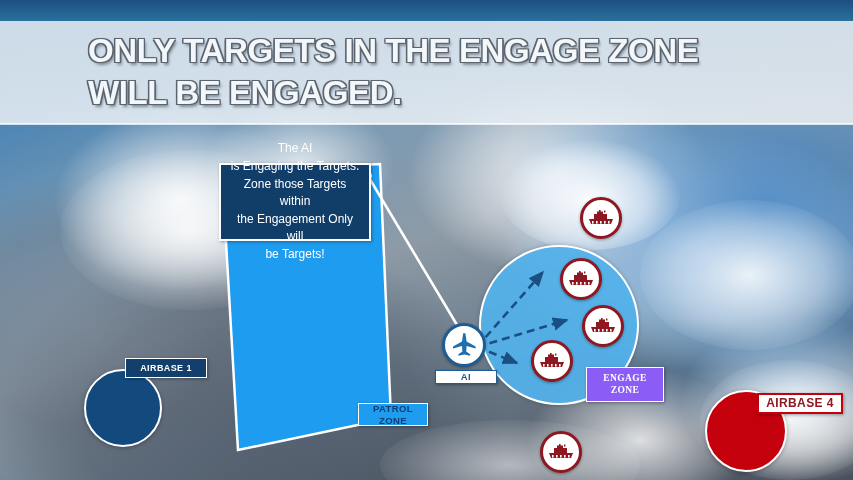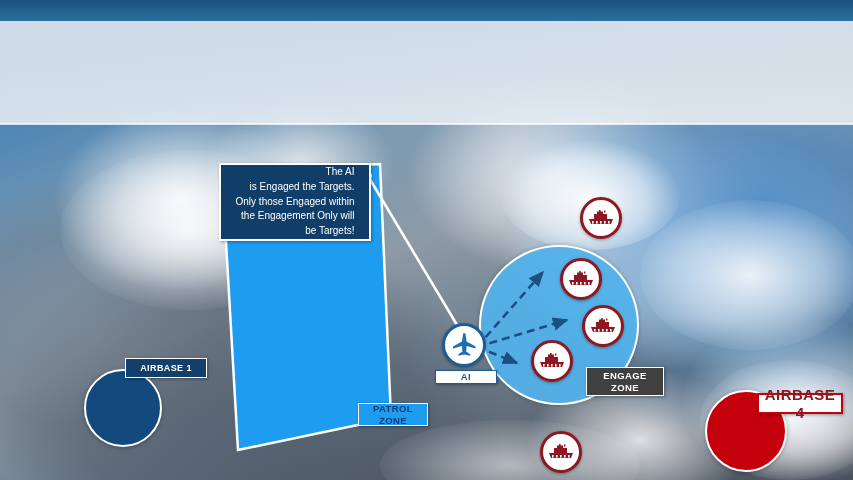--- a/index.html
+++ b/index.html
@@ -39,21 +39,21 @@
          0 0 2px #6b7681, 2px 3px 3px rgba(60,70,80,.55);}
 
   
   .patrol-zone{position:absolute;left:208px;top:150px;width:190px;height:305px;}
 
   
   .callout{position:absolute;left:219px;top:163px;width:152px;height:78px;
       background:#103e69;border:2px solid #ffffff;box-sizing:border-box;
       display:flex;align-items:center;justify-content:center;
       box-shadow:1px 1px 3px rgba(0,0,0,.35);}
-  .callout-text{color:#ffffff;font-size:10px;line-height:1.47;text-align:right;padding:0 6px;}
+  .callout-text{color:#ffffff;font-size:12px;line-height:1.47;text-align:center;padding:0 6px;}
   .leader{position:absolute;left:360px;top:168px;width:120px;height:180px;pointer-events:none;}
 
   
   .engage-circle{position:absolute;left:479px;top:245px;width:160px;height:160px;
       border-radius:50%;background:rgba(82,178,235,.93);
       border:2.5px solid #ffffff;box-sizing:border-box;
       box-shadow:0 0 4px rgba(0,0,0,.22);}
   .attack-lines{position:absolute;left:455px;top:240px;width:210px;height:140px;pointer-events:none;}
 
   
@@ -73,60 +73,64 @@
   .base-red{left:705px;top:390px;width:82px;height:82px;background:#c5000d;}
 
   
   .lbl{position:absolute;box-sizing:border-box;display:flex;flex-direction:column;
        align-items:center;justify-content:center;text-align:center;
        font-weight:bold;letter-spacing:.4px;line-height:1.18;
        box-shadow:1px 1px 3px rgba(0,0,0,.35);}
   .lbl-airbase1{left:125px;top:358px;width:82px;height:20px;
        background:#123f6b;border:1.6px solid #ffffff;color:#ffffff;font-size:9px;}
   .lbl-airbase4{left:757px;top:393px;width:86px;height:21px;
-       background:#ffffff;border:2px solid #c5000d;color:#8e1720;font-size:15px;}
+       background:#ffffff;border:2px solid #c5000d;color:#8e1720;font-size:12px;}
   .lbl-ai{left:435px;top:370px;width:62px;height:14px;
        background:#ffffff;border:1.6px solid #1d5c94;color:#1d5c94;font-size:9.5px;}
   .lbl-patrol{left:358px;top:403px;width:70px;height:23px;
        background:#1e9cf0;border:1.8px solid #ffffff;color:#0e3f73;font-size:9.5px;}
-  .lbl-engage{left:586px;top:367px;width:78px;height:29px;
-       background:#404040;border:1.8px solid #ffffff;color:#ffffff;font-size:9.5px;}
+  .lbl-engage{left:586px;top:367px;width:78px;height:35px;
+       background:#8b5cf6;border:1.8px solid #ffffff;color:#ffffff;font-size:9.5px;font-family:Liberation Serif, serif;}
 </style>
 </head>
 <body>
 
 <div id="stage">
 
   <div class="sky"></div>
   <div class="sky-blue-right"></div>
 
   <div class="cloud-soft" style="left:500px;top:140px;width:180px;height:110px;background:radial-gradient(ellipse at 50% 55%, rgba(255,255,255,.95) 0%, rgba(255,255,255,.5) 45%, rgba(255,255,255,0) 72%);"></div>
   <div class="cloud-soft" style="left:640px;top:200px;width:220px;height:150px;background:radial-gradient(ellipse at 50% 50%, rgba(255,255,255,.85) 0%, rgba(255,255,255,.38) 48%, rgba(255,255,255,0) 75%);"></div>
   <div class="cloud-soft" style="left:60px;top:150px;width:260px;height:160px;background:radial-gradient(ellipse at 50% 50%, rgba(255,255,255,.82) 0%, rgba(255,255,255,.34) 46%, rgba(255,255,255,0) 74%);"></div>
   <div class="cloud-soft" style="left:700px;top:360px;width:180px;height:120px;background:radial-gradient(ellipse at 50% 50%, rgba(255,255,255,.80) 0%, rgba(255,255,255,.32) 48%, rgba(255,255,255,0) 76%);"></div>
   <div class="cloud-soft" style="left:380px;top:420px;width:260px;height:90px;background:radial-gradient(ellipse at 50% 50%, rgba(255,255,255,.55) 0%, rgba(255,255,255,.2) 50%, rgba(255,255,255,0) 78%);"></div>
 
   <div class="topstrip"></div>
   <div class="headband"></div>
   <div class="headband-line"></div>
+  <div class="title">
+    <div>ONLY TARGETS IN THE ENGAGE ZONE</div>
+    <div>WILL BE ENGAGED.</div>
+  </div>
 
   <svg class="patrol-zone" viewBox="0 0 190 305">
     <polygon points="14,22 172,14 183,268 30,300" fill="#1e9cf0" stroke="#ffffff" stroke-width="2.5"></polygon>
   </svg>
 
   <svg class="leader" viewBox="0 0 120 180">
     <line x1="8" y1="8" x2="106" y2="172" stroke="#ffffff" stroke-width="2.6"></line>
     <circle cx="8" cy="8" r="4.2" fill="#ffffff"></circle>
   </svg>
 
   <div class="callout">
     <div class="callout-text">
       <div>The AI</div>
-      <div>is Engaged the Targets.</div>
-      <div>Only those Engaged within</div>
+      <div>is Engaging the Targets.</div>
+      <div>Zone those Targets within</div>
       <div>the Engagement Only will</div>
       <div>be Targets!</div>
     </div>
   </div>
 
   <div class="engage-circle"></div>
 
   <svg class="attack-lines" viewBox="0 0 210 140">
     <defs>
       <marker id="ah" markerWidth="7" markerHeight="7" refX="5.4" refY="2.6" orient="auto">

